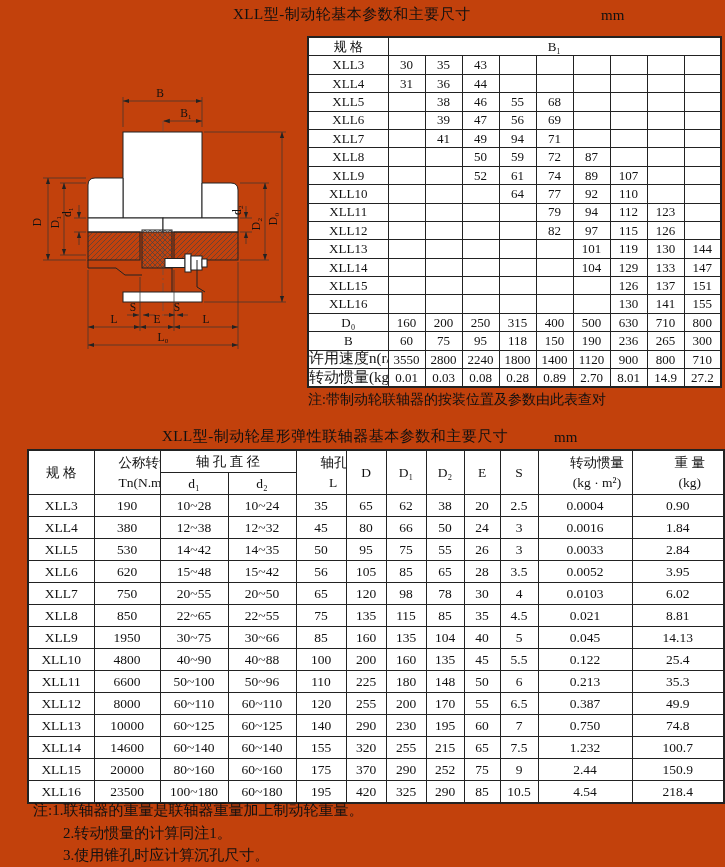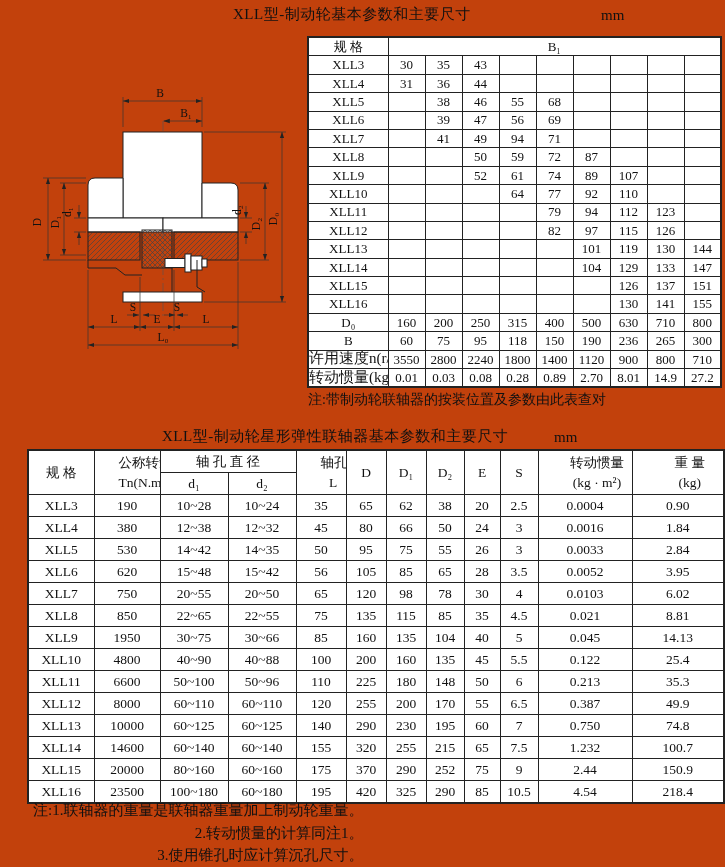--- a/index.html
+++ b/index.html
@@ -14,21 +14,21 @@
         font-weight:normal;font-size:13px;height:17.4px;line-height:1.05;overflow:hidden;white-space:nowrap;}
   .t1 td.small{font-size:15px;}
   .t1 tbody tr:nth-child(15) td{border-top:1.5px solid #222;}
   .t2{position:absolute;left:27px;top:449px;width:696px;border:2px solid #222;}
   .t2 th,.t2 td{border:1px solid #222;padding:0;text-align:center;vertical-align:middle;
         font-weight:normal;font-size:13.5px;height:21px;line-height:1.15;overflow:hidden;white-space:nowrap;}
   .t2 thead th{font-size:13.5px;}
   .t2 thead .two div{line-height:1.45;padding-left:24px;}
   .diagram{position:absolute;left:20px;top:75px;}
   svg text{font-family:"Liberation Serif","DejaVu Serif",serif;font-size:11.5px;fill:#111;}
-  .notes{position:absolute;left:33px;top:799px;font-size:15px;line-height:22.5px;white-space:nowrap;text-align:right;}
+  .notes{position:absolute;left:33px;top:799px;font-size:15px;line-height:22.5px;white-space:nowrap;}
   .notes .ind{padding-left:30px;}
 </style>
 </head>
 <body>
 
 <div class="page">
 
   <div class="title" style="left:233px;top:5px;">XLL型-制动轮基本参数和主要尺寸</div>
   <div class="unit" style="left:601px;top:7px;">mm</div>
 

